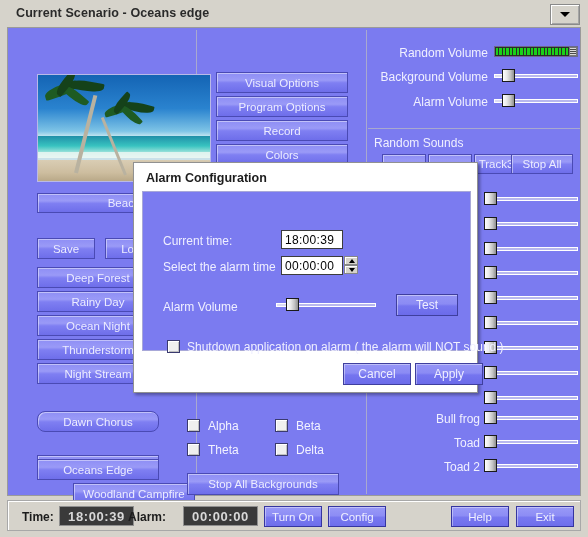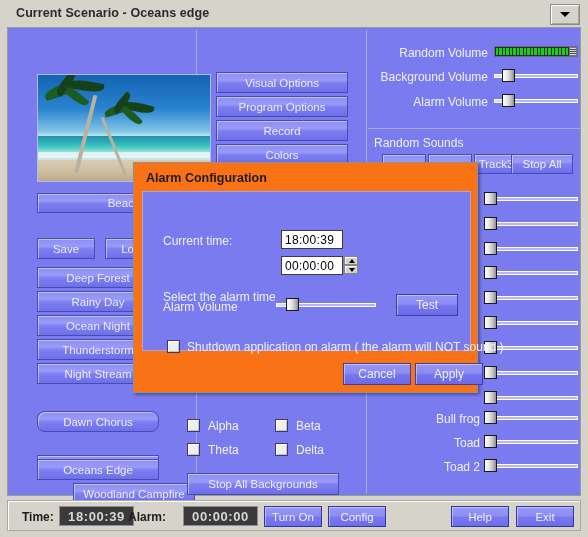--- a/index.html
+++ b/index.html
@@ -75,21 +75,21 @@
   .lbl.r{text-align:right;}
 
   
   .meter{position:absolute;height:11px;display:flex;align-items:center;background:#2b2b2b;border:1px solid #6a6a8a;box-sizing:border-box;}
   .meter i{display:block;width:3px;height:7px;background:#1ad11a;margin-left:1px;}
   .meter .grip{margin-left:1px;width:9px;height:9px;
       background:repeating-linear-gradient(0deg,#d9d9d9 0 1px,#4a4a4a 1px 2px);border:1px solid #777;box-sizing:border-box;}
 
   
   .dlg{position:absolute;left:133px;top:162px;width:345px;height:231px;
-      background:#f97316;border:1px solid #919191;box-sizing:border-box;
+      background:#ffffff;border:1px solid #919191;box-sizing:border-box;
       box-shadow:2px 2px 3px rgba(0,0,0,.35);}
   .dlg-title{position:absolute;left:12px;top:8px;font-size:12.5px;font-weight:bold;color:#1c1c1c;}
   .dlg-body{position:absolute;left:8px;top:28px;width:329px;height:160px;
       background:#7b7bf0;border:1px solid #a8a8d8;box-sizing:border-box;}
   .dlg-lbl{position:absolute;color:#efefff;font-size:12px;white-space:nowrap;}
   .tfield{position:absolute;background:#ffffff;border:1px solid #3c3c3c;box-sizing:border-box;
       font-family:"Liberation Sans","DejaVu Sans",sans-serif;font-size:12px;color:#000;
       display:flex;align-items:center;padding-left:3px;letter-spacing:.3px;}
   .spin{position:absolute;width:14px;height:19px;}
   .spin div{position:absolute;left:0;width:14px;height:9px;background:#d6d3cb;
@@ -292,21 +292,21 @@
 
   </div>
 
   <div class="dlg">
     <div class="dlg-title">Alarm Configuration</div>
 
     <div class="dlg-body">
       <div class="dlg-lbl" style="left:20px;top:42px;">Current time:</div>
       <div class="tfield" style="left:138px;top:38px;width:62px;height:19px;">18:00:39</div>
 
-      <div class="dlg-lbl" style="left:20px;top:68px;margin-top:30px;">Select the alarm time</div>
+      <div class="dlg-lbl" style="left:20px;top:68px;">Select the alarm time</div>
       <div class="tfield" style="left:138px;top:64px;width:62px;height:19px;">00:00:00</div>
       <div class="spin" style="left:201px;top:64px;">
         <div class="up">
             <span class="ar"></span>
           </div>
         <div class="dn">
             <span class="ar"></span>
           </div>
       </div>
 

